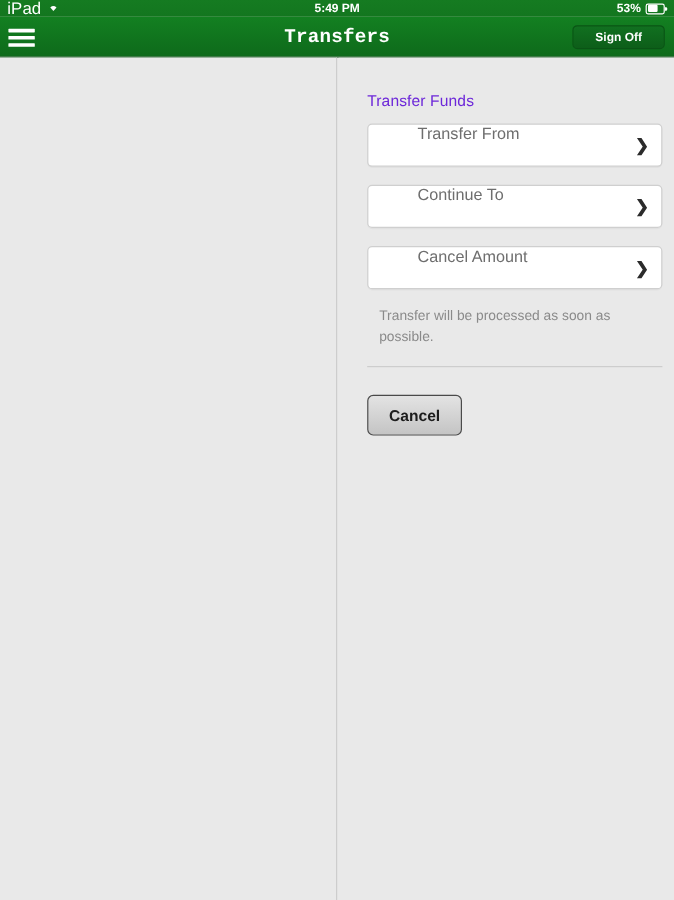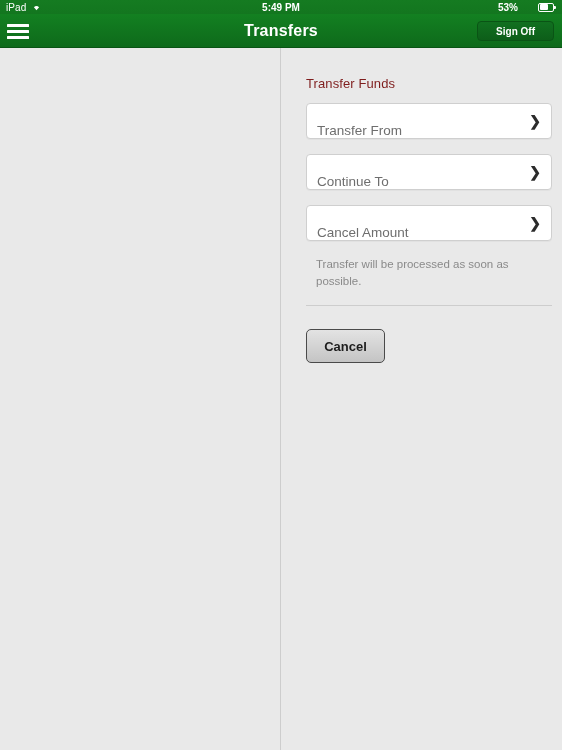--- a/index.html
+++ b/index.html
@@ -14,29 +14,29 @@
   
   .status-bar {
     position: absolute; left: 0; top: 0; width: 562px; height: 14px;
     background: linear-gradient(to bottom, #157b21, #13761f);
     display: flex; align-items: center;
     padding: 0 6px;
     color: #ffffff;
     font-size: 10px;
   }
   .status-left { display: flex; align-items: center; gap: 5px; }
-  .status-device { font-size: 10px; letter-spacing: .1px; }
+  .status-device { font-size: 14px; letter-spacing: .1px; }
   .wifi-icon { display: block; }
   .status-center {
     position: absolute; left: 0; right: 0; top: 0; height: 14px;
     display: flex; align-items: center; justify-content: center;
     font-size: 10px; font-weight: bold; pointer-events: none;
   }
   .status-right {
-    margin-left: auto; display: flex; align-items: center; gap: 20px;
+    margin-left: auto; display: flex; align-items: center; gap: 4px;
     position: relative; z-index: 2;
   }
   .battery-pct { font-size: 10px; font-weight: bold; }
   .battery { position: relative; width: 18px; height: 9px; }
   .battery-body {
     position: absolute; left: 0; top: 0; width: 16px; height: 9px;
     border: 1px solid #ffffff; border-radius: 2px;
   }
   .battery-fill {
     position: absolute; left: 1.5px; top: 1.5px; height: 6px; width: 8px;
@@ -57,20 +57,21 @@
     position: absolute; left: 7px; top: 6px; width: 24px; height: 22px;
     display: flex; flex-direction: column; justify-content: center; gap: 3px;
     cursor: pointer; background: none; border: none;
   }
   .menu-bar-line { width: 22px; height: 3px; background: #ffffff; border-radius: 0.5px; }
   .nav-title {
     position: absolute; left: 0; right: 0; top: 0; height: 34px;
     display: flex; align-items: center; justify-content: center;
     color: #ffffff; font-size: 16px; font-weight: bold;
     letter-spacing: .2px;
+    font-family: Liberation Mono, monospace;
   }
   .signoff-button {
     position: absolute; right: 8px; top: 7px;
     height: 20px; padding: 0 18px;
     display: flex; align-items: center; justify-content: center;
     background: linear-gradient(to bottom, #117020, #0d5e19);
     border: 1px solid #0a5415; border-radius: 4px;
     color: #ffffff; font-size: 10px; font-weight: bold;
     cursor: pointer; font-family: "Liberation Sans", sans-serif;
   }
@@ -83,30 +84,31 @@
     border-right: 1px solid #cdcdcd;
   }
   .right-pane {
     position: absolute; left: 282px; top: 0; width: 280px; height: 702px;
     background: #e9e9e9;
   }
 
   
   .form-wrap { position: absolute; left: 24px; top: 28px; width: 246px; }
   .section-title {
-    font-size: 13px; color: #7f1d1d; margin-bottom: 12px; letter-spacing: .1px;
+    font-size: 13px; color: #6d28d9; margin-bottom: 12px; letter-spacing: .1px;
   }
   .field-row {
     position: relative; width: 246px; height: 36px;
     background: #ffffff;
     border: 1px solid #cfcfcf; border-radius: 4px;
     margin-bottom: 15px;
-    display: flex; align-items: flex-end;
+    display: flex; align-items: flex-start;
     cursor: pointer;
     box-shadow: 0 1px 0 rgba(0,0,0,0.03);
+    padding-left: 31px;
   }
   .field-label {
     margin-left: 10px; font-size: 13.5px; color: #6e6e6e;
   }
   .chevron {
     position: absolute; right: 10px; top: 50%; transform: translateY(-50%);
     font-size: 14px; font-weight: bold; color: #2b2b2b; line-height: 1;
   }
   .helper-text {
     margin-top: 6px; margin-left: 10px; width: 205px;

